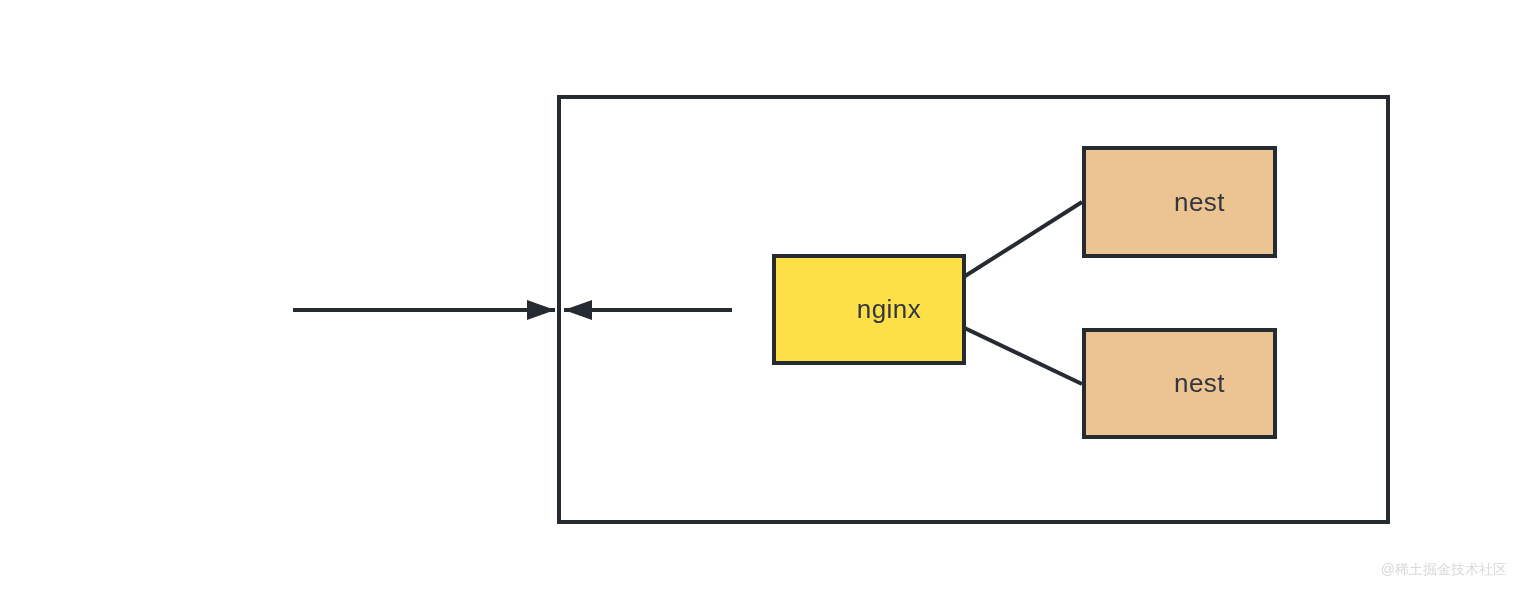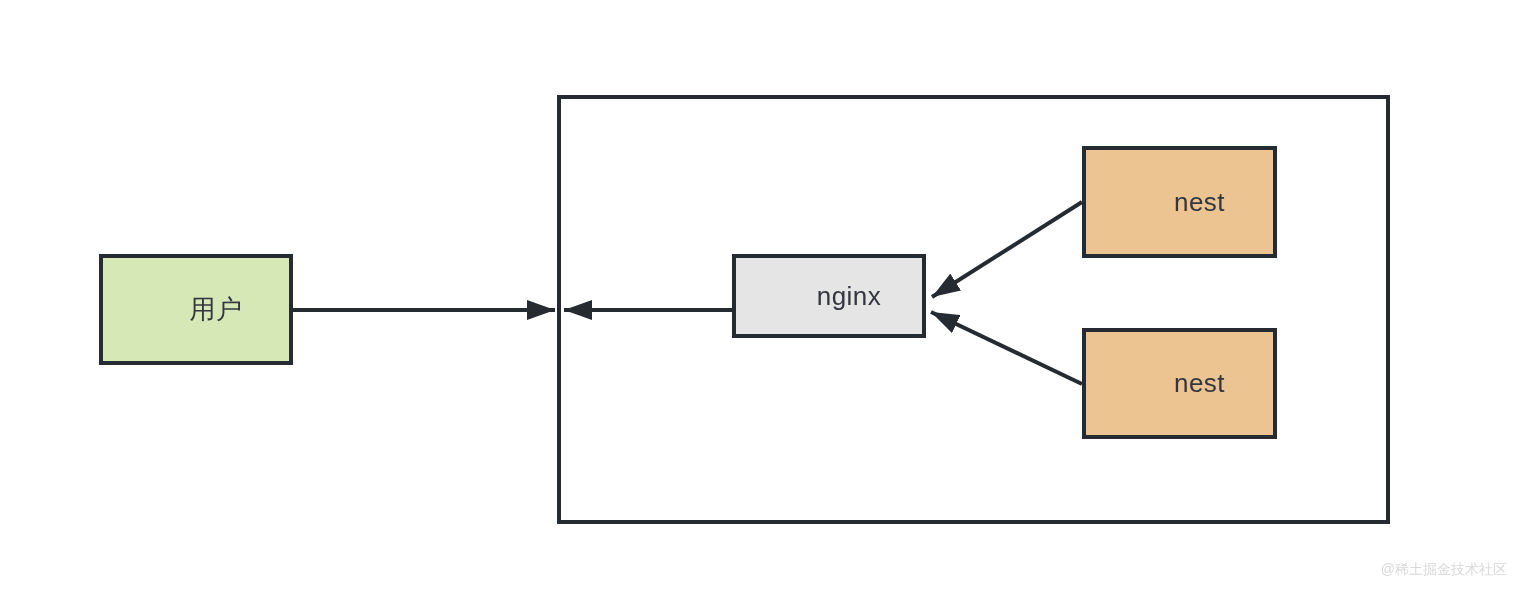--- a/index.html
+++ b/index.html
@@ -29,21 +29,21 @@
     border: 4px solid #262a31;
     display: flex;
     align-items: center;
     justify-content: center;
     font-size: 26px;
     color: #33363f;
     letter-spacing: 0.5px;
     padding-left: 40px;
   }
   .node-user  { left: 99px;  top: 254px; width: 194px; height: 111px; background: #d5e8b6; }
-  .node-nginx { left: 732px; top: 254px; width: 194px; height: 84px; background: #e5e5e5; }
+  .node-nginx { left: 772px; top: 254px; width: 194px; height: 111px; background: #fde047; }
   .node-nest-top    { left: 1082px; top: 146px; width: 195px; height: 112px; background: #ecc492; }
   .node-nest-bottom { left: 1082px; top: 328px; width: 195px; height: 111px; background: #ecc492; }
   .cluster {
     position: absolute;
     left: 557px;
     top: 95px;
     width: 833px;
     height: 429px;
     box-sizing: border-box;
     border: 4px solid #262a31;
@@ -70,23 +70,20 @@
       </marker>
     </defs>
     <line x1="293" y1="310" x2="555" y2="310" stroke="#262a31" stroke-width="4" marker-end="url(#arrow)"></line>
     <line x1="732" y1="310" x2="564" y2="310" stroke="#262a31" stroke-width="4" marker-end="url(#arrow)"></line>
     <line x1="1082" y1="202" x2="932" y2="297" stroke="#262a31" stroke-width="4" marker-end="url(#arrow)"></line>
     <line x1="1082" y1="384" x2="931" y2="312" stroke="#262a31" stroke-width="4" marker-end="url(#arrow)"></line>
   </svg>
 
   <div class="cluster"></div>
 
-  <div class="node node-user">
-    <span>用户</span>
-  </div>
 
   <div class="node node-nginx">
     <span>nginx</span>
   </div>
 
   <div class="node node-nest-top">
     <span>nest</span>
   </div>
 
   <div class="node node-nest-bottom">

